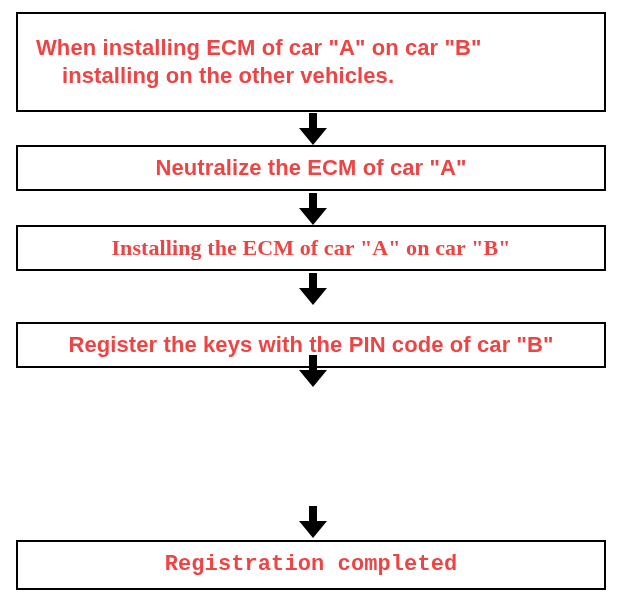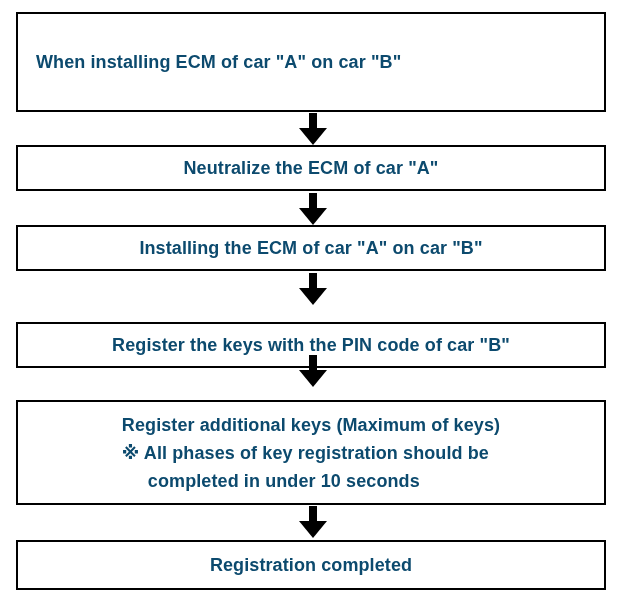--- a/index.html
+++ b/index.html
@@ -26,23 +26,23 @@
     width: 590px;
     box-sizing: border-box;
     border: 2px solid #000000;
     background: #ffffff;
     display: flex;
     flex-direction: column;
     justify-content: center;
   }
   .node .line {
     font-weight: bold;
-    font-size: 18px;
+    font-size: 22px;
     line-height: 28px;
-    color: #0c4a6e;
+    color: #ef4444;
     letter-spacing: 0.1px;
     white-space: pre;
   }
   
   .node-notice {
     top: 12px;
     height: 100px;
     padding: 6px 10px 6px 18px;
     align-items: flex-start;
   }
@@ -55,21 +55,21 @@
   
   .node-step {
     height: 46px;
     align-items: center;
     padding: 0 8px;
   }
   .node-step .line {
     text-align: center;
   }
   .node-neutralize { top: 145px; align-items: center; }
-  .node-install    { top: 225px; }
+  .node-install    { top: 225px; font-family: Liberation Serif, serif; }
   .node-register-pin { top: 322px; }
   
   .node-additional {
     top: 400px;
     height: 105px;
     align-items: center;
     padding: 4px 8px;
   }
   .node-additional .inner {
     display: inline-block;
@@ -80,20 +80,21 @@
   }
   .node-additional .line.indent {
     padding-left: 26px;
   }
   
   .node-done {
     top: 540px;
     height: 50px;
     align-items: center;
     padding: 0 8px;
+    font-family: Liberation Mono, monospace;
   }
   .node-done .line {
     text-align: center;
   }
   
   .arrow {
     position: absolute;
     left: 299px;
     width: 28px;
     height: 32px;
@@ -122,20 +123,21 @@
   .arrow-4 { top: 355px; }
   .arrow-5 { top: 506px; }
 </style>
 </head>
 <body>
 
 <div id="flowchart">
 
   <div class="node node-notice">
     <div class="line">When installing ECM of car "A" on car "B"</div>
+    <div class="line indent">installing on the other vehicles.</div>
   </div>
 
   <div class="arrow arrow-1">
     <div class="shaft"></div>
     <div class="head"></div>
   </div>
 
   <div class="node node-step node-neutralize">
     <div class="line">Neutralize the ECM of car "A"</div>
   </div>
@@ -156,27 +158,20 @@
 
   <div class="node node-step node-register-pin">
     <div class="line">Register the keys with the PIN code of car "B"</div>
   </div>
 
   <div class="arrow arrow-4">
     <div class="shaft"></div>
     <div class="head"></div>
   </div>
 
-  <div class="node node-additional">
-    <div class="inner">
-      <div class="line">Register additional keys (Maximum of keys)</div>
-      <div class="line">※ All phases of key registration should be</div>
-      <div class="line indent">completed in under 10 seconds</div>
-    </div>
-  </div>
 
   <div class="arrow arrow-5">
     <div class="shaft"></div>
     <div class="head"></div>
   </div>
 
   <div class="node node-done">
     <div class="line">Registration completed</div>
   </div>
 

